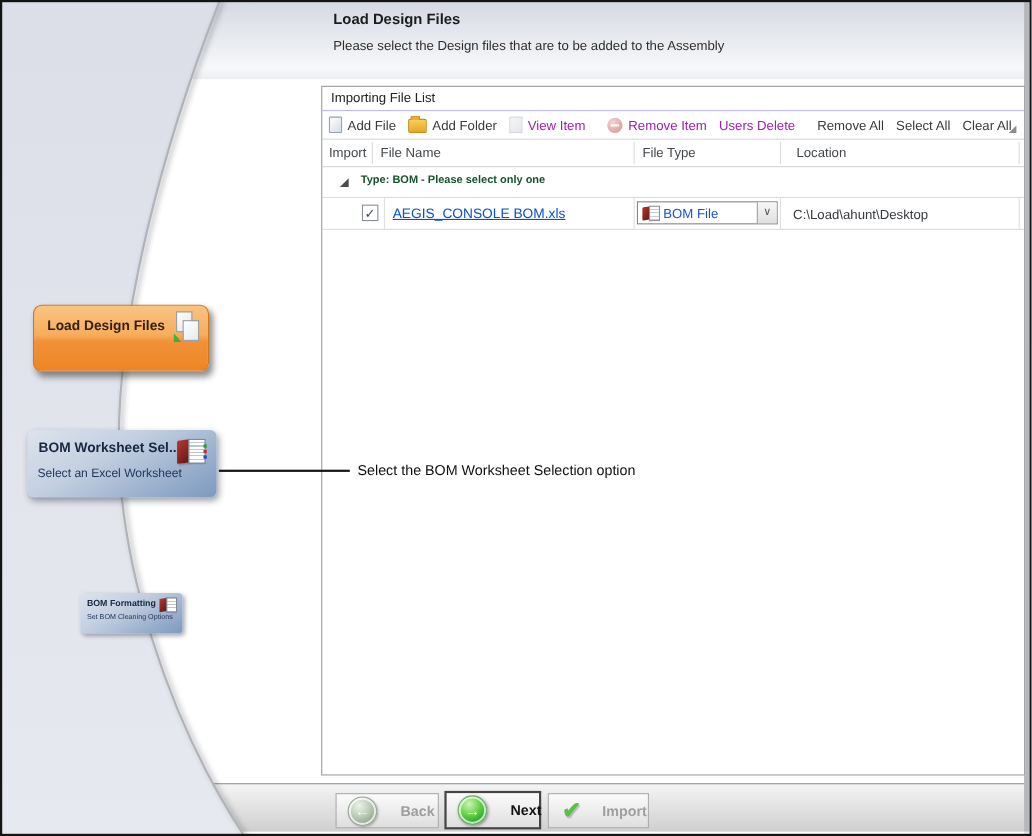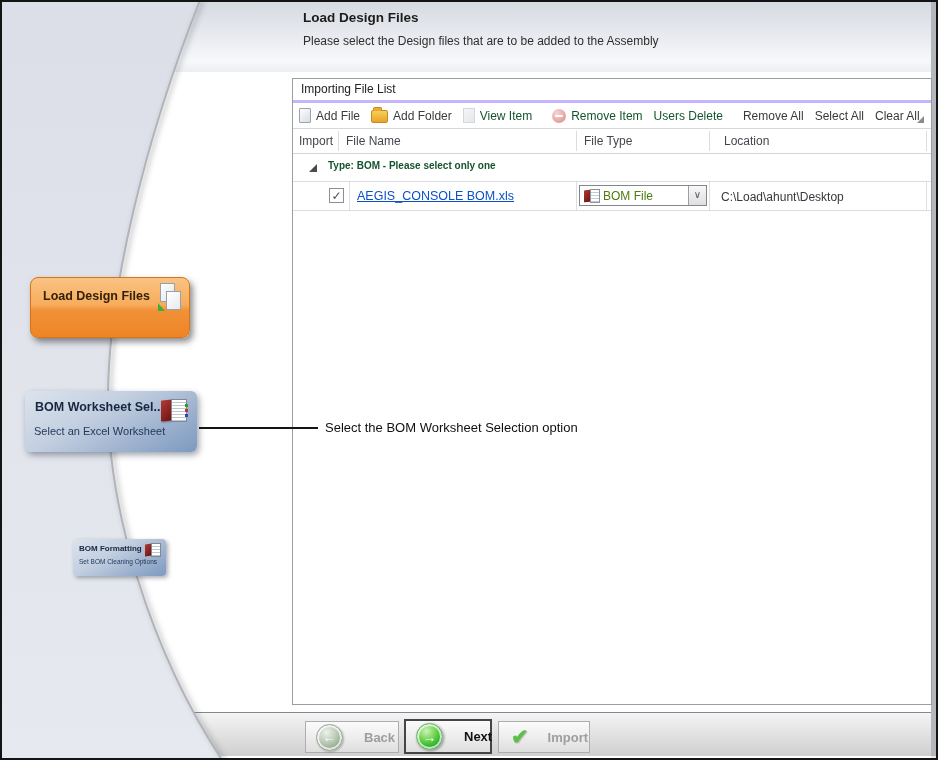--- a/index.html
+++ b/index.html
@@ -7,24 +7,24 @@
   .frame{position:absolute;inset:0;border:2px solid #141414;z-index:60;pointer-events:none;}
   svg.bg{position:absolute;left:0;top:0;z-index:0;}
   .abs{position:absolute;}
 
   
   .hd-title{left:303px;top:10px;font-size:13.5px;font-weight:bold;color:#1c1c1c;z-index:10;}
   .hd-sub{left:303px;top:34px;font-size:12px;color:#2e2e2e;z-index:10;}
 
   
   .panel{left:292px;top:78px;width:640px;height:627px;background:#fff;border:1px solid #999ea3;box-sizing:border-box;z-index:10;}
-  .p-title{height:21px;line-height:21px;padding-left:8px;font-size:12px;color:#222;border-bottom:3px solid #c4b5fd;}
+  .p-title{height:21px;line-height:21px;padding-left:8px;font-size:12px;color:#222;border-bottom:1px solid #c4b5fd;}
   .p-toolbar{height:25px;display:flex;align-items:center;padding-left:6px;border-bottom:1px solid #d8d8d8;font-size:12px;color:#3a3a3a;position:relative;}
   .tbi{display:flex;align-items:center;gap:5px;margin-right:11px;white-space:nowrap;}
-  .tbi.dis{color:#14532d;}
+  .tbi.dis{color:#a21caf;}
   .tbsep{width:1px;height:15px;background:#c9c9c9;margin-right:9px;}
   .grip{position:absolute;right:7px;bottom:5px;width:0;height:0;border-bottom:7px solid #8b8b8b;border-left:7px solid transparent;}
 
   
   .ic-file{width:10px;height:13px;background:linear-gradient(135deg,#fdfdfd,#d7dde6);border:1px solid #9aa2ab;border-radius:1px;}
   .ic-folder{width:15px;height:11px;background:linear-gradient(#f7d058,#e8a32a);border:1px solid #c78b1e;border-radius:2px;position:relative;margin-top:2px;}
   .ic-folder:before{content:"";position:absolute;top:-4px;left:1px;width:7px;height:3px;background:#eaab33;border:1px solid #c78b1e;border-bottom:none;border-radius:2px 2px 0 0;}
   .ic-view{width:10px;height:13px;background:linear-gradient(135deg,#f2f3f5,#d9dde2);border:1px solid #c3c7cc;opacity:.7;}
   .ic-remove{width:14px;height:14px;border-radius:50%;background:radial-gradient(circle at 35% 30%,#f3a8a8,#c64545 70%,#a82a2a);position:relative;opacity:.5;}
   .ic-remove:before{content:"";position:absolute;left:3px;top:6px;width:8px;height:2px;background:#fff;border-radius:1px;}
@@ -34,21 +34,21 @@
   .hcell{position:absolute;top:5px;}
   .hsep{position:absolute;top:2px;width:1px;height:20px;background:#dadde0;}
   .p-group{height:27px;position:relative;border-bottom:1px solid #dadce0;}
   .g-exp{position:absolute;left:16px;top:10px;width:0;height:0;border-bottom:8px solid #4a4a4a;border-left:8px solid transparent;}
   .g-label{position:absolute;left:35px;top:6px;font-weight:bold;font-size:10px;color:#14532d;}
   .p-row{height:28px;position:relative;border-bottom:1px solid #dadce0;}
   .rsep{position:absolute;top:0;width:1px;height:28px;background:#dde0e3;}
   .r-check{position:absolute;left:36px;top:6px;width:15px;height:15px;border:1px solid #8b9097;background:#fff;font-size:12px;line-height:14px;text-align:center;color:#4a4f55;box-sizing:border-box;}
   .r-link{position:absolute;left:64px;top:7px;font-size:12.5px;color:#0a50cc;text-decoration:underline;cursor:pointer;}
   .combo{position:absolute;left:286px;top:3px;width:128px;height:21px;border:1px solid #82878d;background:#fff;box-sizing:border-box;}
-  .combo .val{position:absolute;left:23px;top:3px;font-size:12px;color:#4d7c0f;}
+  .combo .val{position:absolute;left:23px;top:3px;font-size:12px;color:#1d4ed8;}
   .combo .dd{position:absolute;right:0;top:0;width:17px;height:19px;border-left:1px solid #9aa0a5;background:linear-gradient(#f7f7f7,#dfdfdf);text-align:center;font-size:10px;color:#555;line-height:18px;}
   .r-loc{position:absolute;left:428px;top:8px;font-size:12px;color:#36393d;}
 
   
   .bk{position:absolute;left:4px;top:3px;width:16px;height:14px;}
   .bk .cov{position:absolute;left:0;top:1px;width:7px;height:12px;background:linear-gradient(135deg,#a93832,#701312);transform:skewY(-8deg);border-radius:1px;}
   .bk .pag{position:absolute;left:6px;top:0;width:8px;height:12px;background:repeating-linear-gradient(#ffffff 0 2px,#c3cdd5 2px 3px);border:1px solid #8d9399;}
 
   
   .step-orange{left:30px;top:277px;width:160px;height:61px;border-radius:8px;background:linear-gradient(180deg,#fac383 0%,#f7ad5c 45%,#f19138 55%,#ee8524 100%);border:1px solid #d2751b;box-shadow:3px 4px 6px rgba(30,30,30,.5);z-index:12;box-sizing:border-box;}

